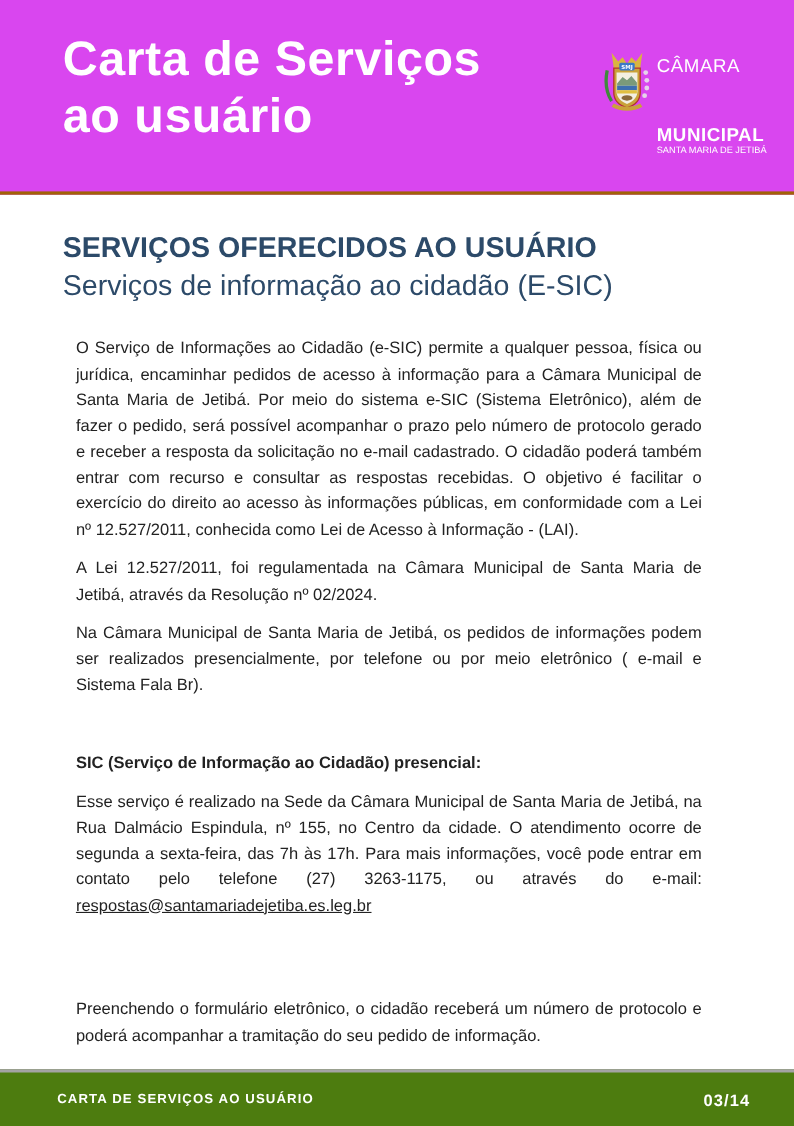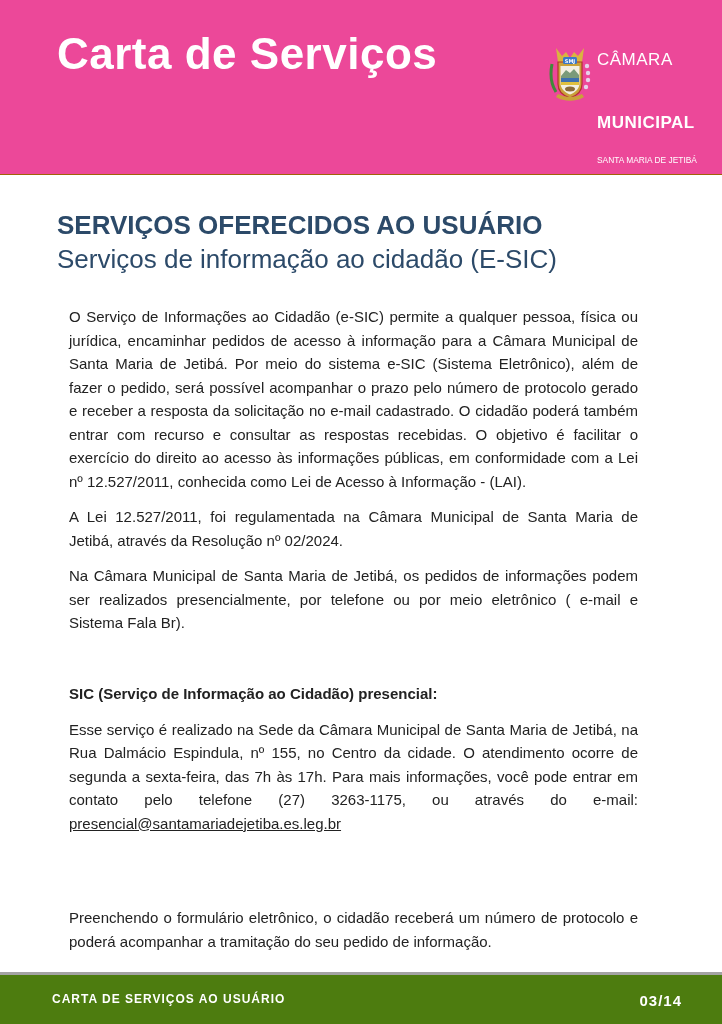--- a/index.html
+++ b/index.html
@@ -2,34 +2,34 @@
 <html><head>
 <meta charset="utf-8">
 <style>
   html, body { margin: 0; padding: 0; }
   body {
     width: 722px; height: 1024px; background: #ffffff; position: relative; overflow: hidden;
     font-family: "DejaVu Sans", sans-serif;
   }
   .header {
     position: absolute; left: 0; top: 0; width: 722px; height: 174px;
-    background: #ec4899;
-    border-bottom: 1px solid #a16207;
+    background: #d946ef;
+    border-bottom: 3px solid #a16207;
   }
   .header-title {
     position: absolute; left: 57px; top: 28px;
     color: #ffffff; font-family: "Liberation Sans", sans-serif; font-weight: bold;
     font-size: 44px; line-height: 52px; letter-spacing: 0.5px;
   }
   .logo { position: absolute; left: 548px; top: 42px; width: 170px; height: 64px; }
   .emblem { position: absolute; left: 0; top: 0; width: 44px; height: 62px; }
   .logo-text { position: absolute; left: 49px; top: 10px; color: #ffffff; font-family: "Liberation Sans", sans-serif; }
   .logo-l1 { font-size: 17px; font-weight: normal; line-height: 16px; letter-spacing: 0.5px; }
   .logo-l2 { font-size: 17px; font-weight: bold; line-height: 17px; letter-spacing: 0.5px; margin-top: 46px; }
-  .logo-l3 { font-size: 8.4px; line-height: 11px; letter-spacing: 0px; margin-top: 24px; }
+  .logo-l3 { font-size: 8.4px; line-height: 11px; letter-spacing: 0px; }
 
   .section-title {
     position: absolute; left: 57px; top: 210px;
     color: #2c4a69; font-family: "Liberation Sans", sans-serif; font-weight: bold;
     font-size: 26px; line-height: 30px;
   }
   .section-subtitle {
     position: absolute; left: 57px; top: 243px;
     color: #2c4a69; font-family: "Liberation Sans", sans-serif;
     font-size: 26px; line-height: 32px;
@@ -57,20 +57,21 @@
     position: absolute; right: 40px; top: 17px; color: #ffffff;
     font-family: "Liberation Sans", sans-serif; font-weight: bold; font-size: 15px; letter-spacing: 1px;
   }
 </style>
 </head>
 <body>
 
 <div class="header">
   <div class="header-title">
     <div>Carta de Serviços</div>
+    <div>ao usuário</div>
   </div>
   <div class="logo">
     <svg class="emblem" viewBox="0 0 44 62">
 
       <path d="M8 6 L14 14 L18 10 L22 16 L26 10 L30 14 L36 6 L34 20 L10 20 Z" fill="#d9b440"></path>
 
       <path d="M4 22 C2 32 3 42 8 50" stroke="#3f8a3a" stroke-width="3" fill="none"></path>
 
       <circle cx="39" cy="24" r="2.2" fill="#e6d3ea"></circle>
       <circle cx="40" cy="31" r="2.2" fill="#e6d3ea"></circle>
@@ -100,21 +101,21 @@
 
 <div class="section-title">SERVIÇOS OFERECIDOS AO USUÁRIO</div>
 <div class="section-subtitle">Serviços de informação ao cidadão (E-SIC)</div>
 
 <div class="content">
   <p>O Serviço de Informações ao Cidadão (e-SIC) permite a qualquer pessoa, física ou jurídica, encaminhar pedidos de acesso à informação para a Câmara Municipal de Santa Maria de Jetibá. Por meio do sistema e-SIC (Sistema Eletrônico), além de fazer o pedido, será possível acompanhar o prazo pelo número de protocolo gerado e receber a resposta da solicitação no e-mail cadastrado. O cidadão poderá também entrar com recurso e consultar as respostas recebidas. O objetivo é facilitar o exercício do direito ao acesso às informações públicas, em conformidade com a Lei nº 12.527/2011, conhecida como Lei de Acesso à Informação - (LAI).</p>
   <p>A Lei 12.527/2011, foi regulamentada na Câmara Municipal de Santa Maria de Jetibá, através da Resolução nº 02/2024.</p>
   <p>Na Câmara Municipal de Santa Maria de Jetibá, os pedidos de informações podem ser realizados presencialmente, por telefone ou por meio eletrônico ( e-mail e Sistema Fala Br).</p>
   <div class="gap"></div>
   <p><b>SIC (Serviço de Informação ao Cidadão) presencial:</b></p>
-  <p><span>Esse serviço é realizado na Sede da Câmara Municipal de Santa Maria de Jetibá, na Rua Dalmácio Espindula, nº 155, no Centro da cidade. O atendimento ocorre de segunda a sexta-feira, das 7h às 17h. Para mais informações, você pode entrar em contato pelo telefone (27) 3263-1175, ou através do e-mail:</span> <a>presencial@santamariadejetiba.es.leg.br</a></p>
+  <p><span>Esse serviço é realizado na Sede da Câmara Municipal de Santa Maria de Jetibá, na Rua Dalmácio Espindula, nº 155, no Centro da cidade. O atendimento ocorre de segunda a sexta-feira, das 7h às 17h. Para mais informações, você pode entrar em contato pelo telefone (27) 3263-1175, ou através do e-mail:</span> <a>respostas@santamariadejetiba.es.leg.br</a></p>
   <div class="gap"></div>
   <div class="gap"></div>
   <p>Preenchendo o formulário eletrônico, o cidadão receberá um número de protocolo e poderá acompanhar a tramitação do seu pedido de informação.</p>
 </div>
 
 <div class="footer">
   <div class="footer-title">CARTA DE SERVIÇOS AO USUÁRIO</div>
   <div class="footer-page">03/14</div>
 </div>
 

